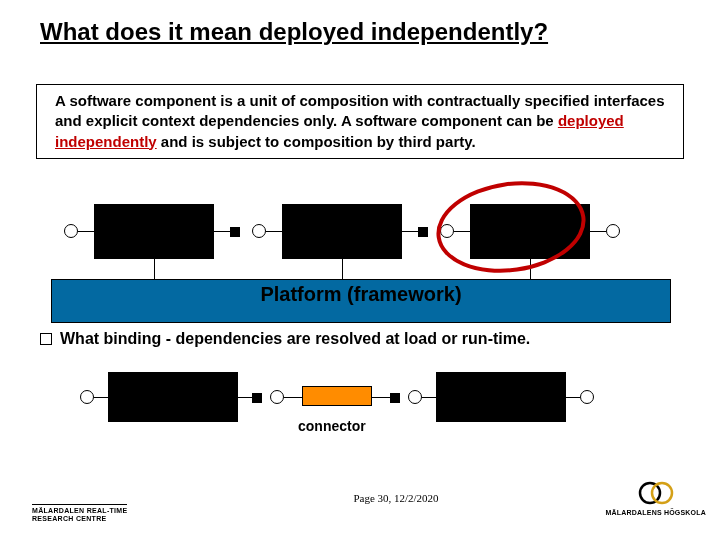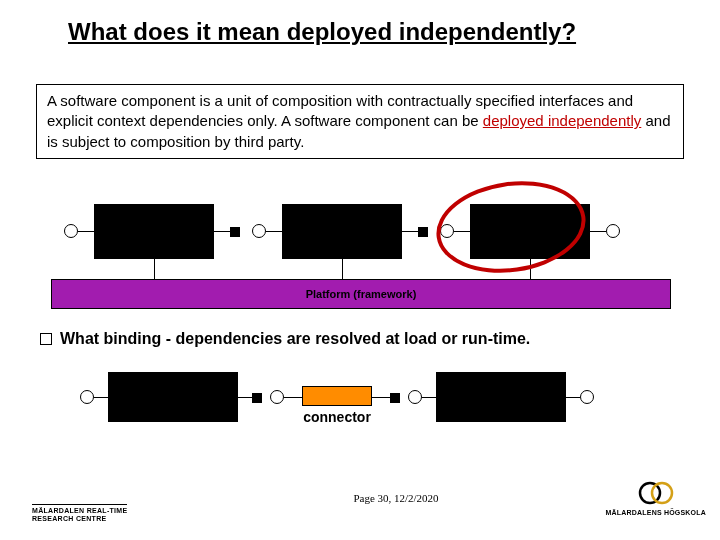--- a/index.html
+++ b/index.html
@@ -13,31 +13,30 @@
   }
   .title {
     position: absolute;
     top: 18px;
     left: 40px;
     right: 40px;
     font-size: 24px;
     font-weight: bold;
     text-decoration: underline;
     color: #000;
-    margin-left: 28px;
   }
   .def-box {
     position: absolute;
     top: 84px;
     left: 36px;
     width: 648px;
     border: 1.5px solid #000;
-    padding: 6px 10px;
+    padding: 6px 18px;
     font-size: 15px;
-    font-weight: normal;
+    font-weight: bold;
     line-height: 1.35;
     background: #fff;
   }
   .def-box .hl {
     color: #c00000;
     text-decoration: underline;
   }
   .diagram1 {
     position: absolute;
     top: 194px;
@@ -68,26 +67,26 @@
     position: absolute;
     width: 10px;
     height: 10px;
     background: #000;
   }
   .platform {
     position: absolute;
     top: 85px;
     left: 15px;
     width: 620px;
-    height: 30px;
-    background: #a21caf;
+    height: 44px;
+    background: #0369a1;
     border: 1.5px solid #000;
     text-align: center;
     font-weight: bold;
-    font-size: 11px;
+    font-size: 20px;
     line-height: 28px;
   }
   .vstem {
     position: absolute;
     width: 0;
     border-left: 1.5px solid #000;
     top: 65px;
     height: 20px;
   }
   .ellipse {
@@ -131,24 +130,24 @@
   }
   .connector-box {
     position: absolute;
     background: #ff8c00;
     border: 1.5px solid #000;
     height: 20px;
     top: 22px;
   }
   .connector-label {
     position: absolute;
-    top: 45px;
+    top: 54px;
     font-size: 14px;
     font-weight: bold;
-    text-align: center;
+    text-align: left;
   }
   .footer-page {
     position: absolute;
     bottom: 36px;
     left: 0;
     right: 0;
     text-align: center;
     font-size: 11px;
     font-family: "Times New Roman", serif;
     padding-left: 72px;

